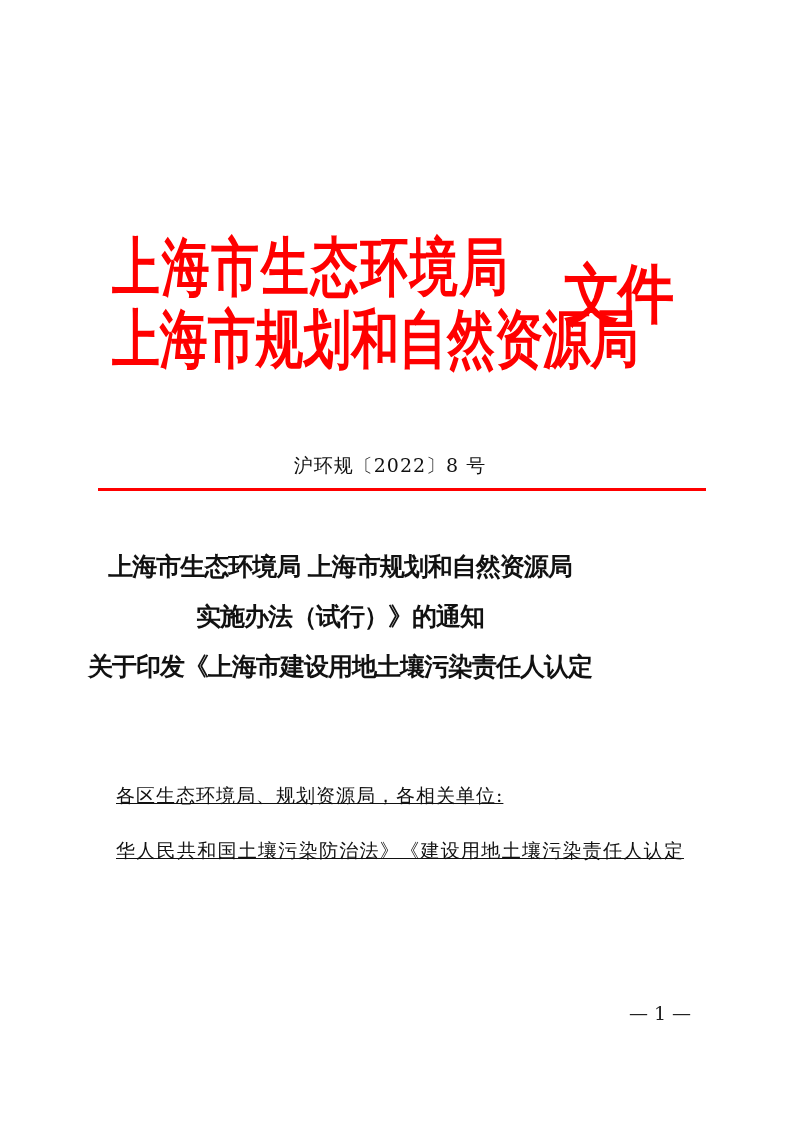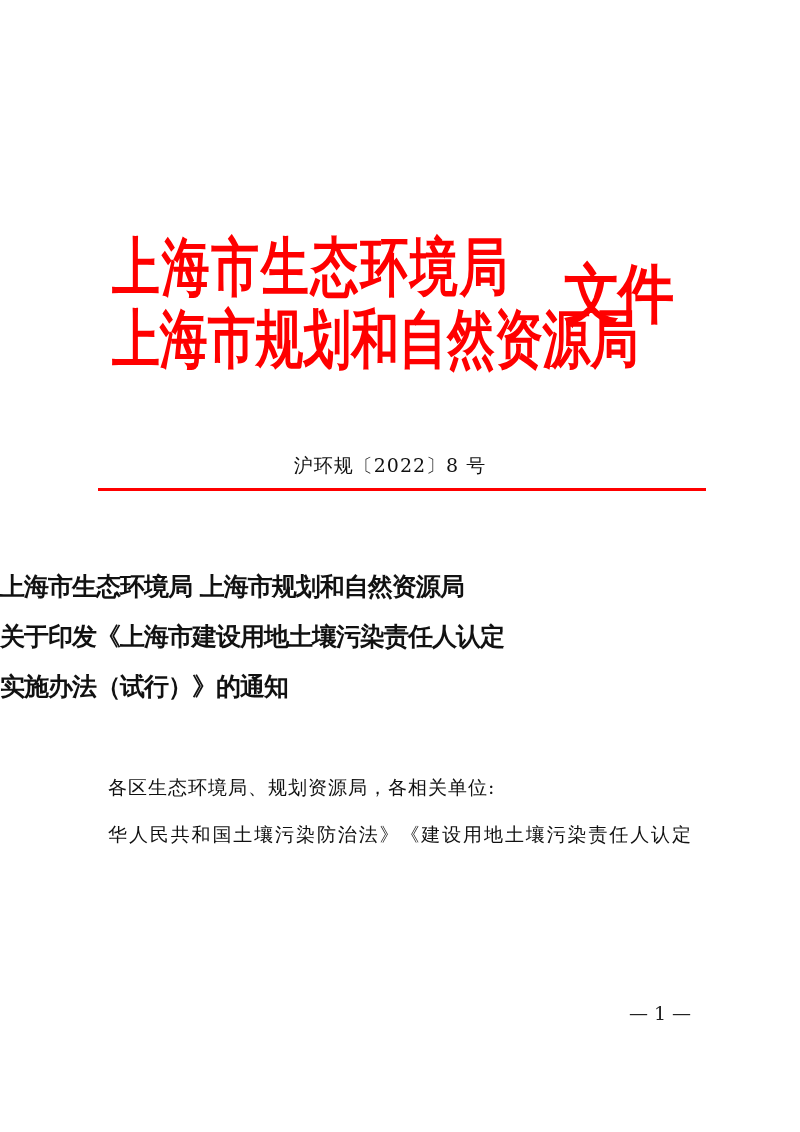--- a/index.html
+++ b/index.html
@@ -75,21 +75,22 @@
     left: 98px;
     top: 488px;
     width: 608px;
     height: 3px;
     background: #ff0000;
   }
   .title-block {
     position: absolute;
     left: 0;
     width: 680px;
-    top: 562px;
+    top: 542px;
+    text-align: center;
   }
   .title-line {
     display: block;
     font-family: "DejaVu Serif", "Liberation Serif", serif;
     font-weight: bold;
     font-size: 25px;
     line-height: 50px;
     color: #111111;
     letter-spacing: -1px;
     white-space: nowrap;
@@ -97,24 +98,25 @@
   .body-text {
     position: absolute;
     left: 104px;
     top: 762px;
     width: 592px;
     font-size: 19px;
     line-height: 43px;
     color: #111111;
   }
   .body-text p {
-    margin: 4px;
+    margin: 12px;
     text-align: justify;
     text-align-last: justify;
     letter-spacing: 1px;
+    text-decoration: underline;
   }
   .body-text p.salutation {
     text-align: left;
     text-align-last: left;
     margin-bottom: 0px;
   }
   .body-text .indent {
     text-indent: 38px;
   }
   .page-number {
@@ -159,22 +161,22 @@
     </div>
     <div class="masthead-suffix">文件</div>
   </div>
 
   <div class="doc-number">沪环规〔2022〕8 号</div>
 
   <div class="red-rule"></div>
 
   <div class="title-block">
     <span class="title-line">上海市生态环境局 上海市规划和自然资源局</span>
+    <span class="title-line">实施办法（试行）》的通知</span>
     <span class="title-line">关于印发《上海市建设用地土壤污染责任人认定</span>
-    <span class="title-line">实施办法（试行）》的通知</span>
   </div>
 
   <div class="body-text">
     <p class="salutation">各区生态环境局、规划资源局，各相关单位:</p>
     <p>华人民共和国土壤污染防治法》《建设用地土壤污染责任人认定</p>
   </div>
 
   <div class="page-number">— 1 —</div>
 
 </div>

